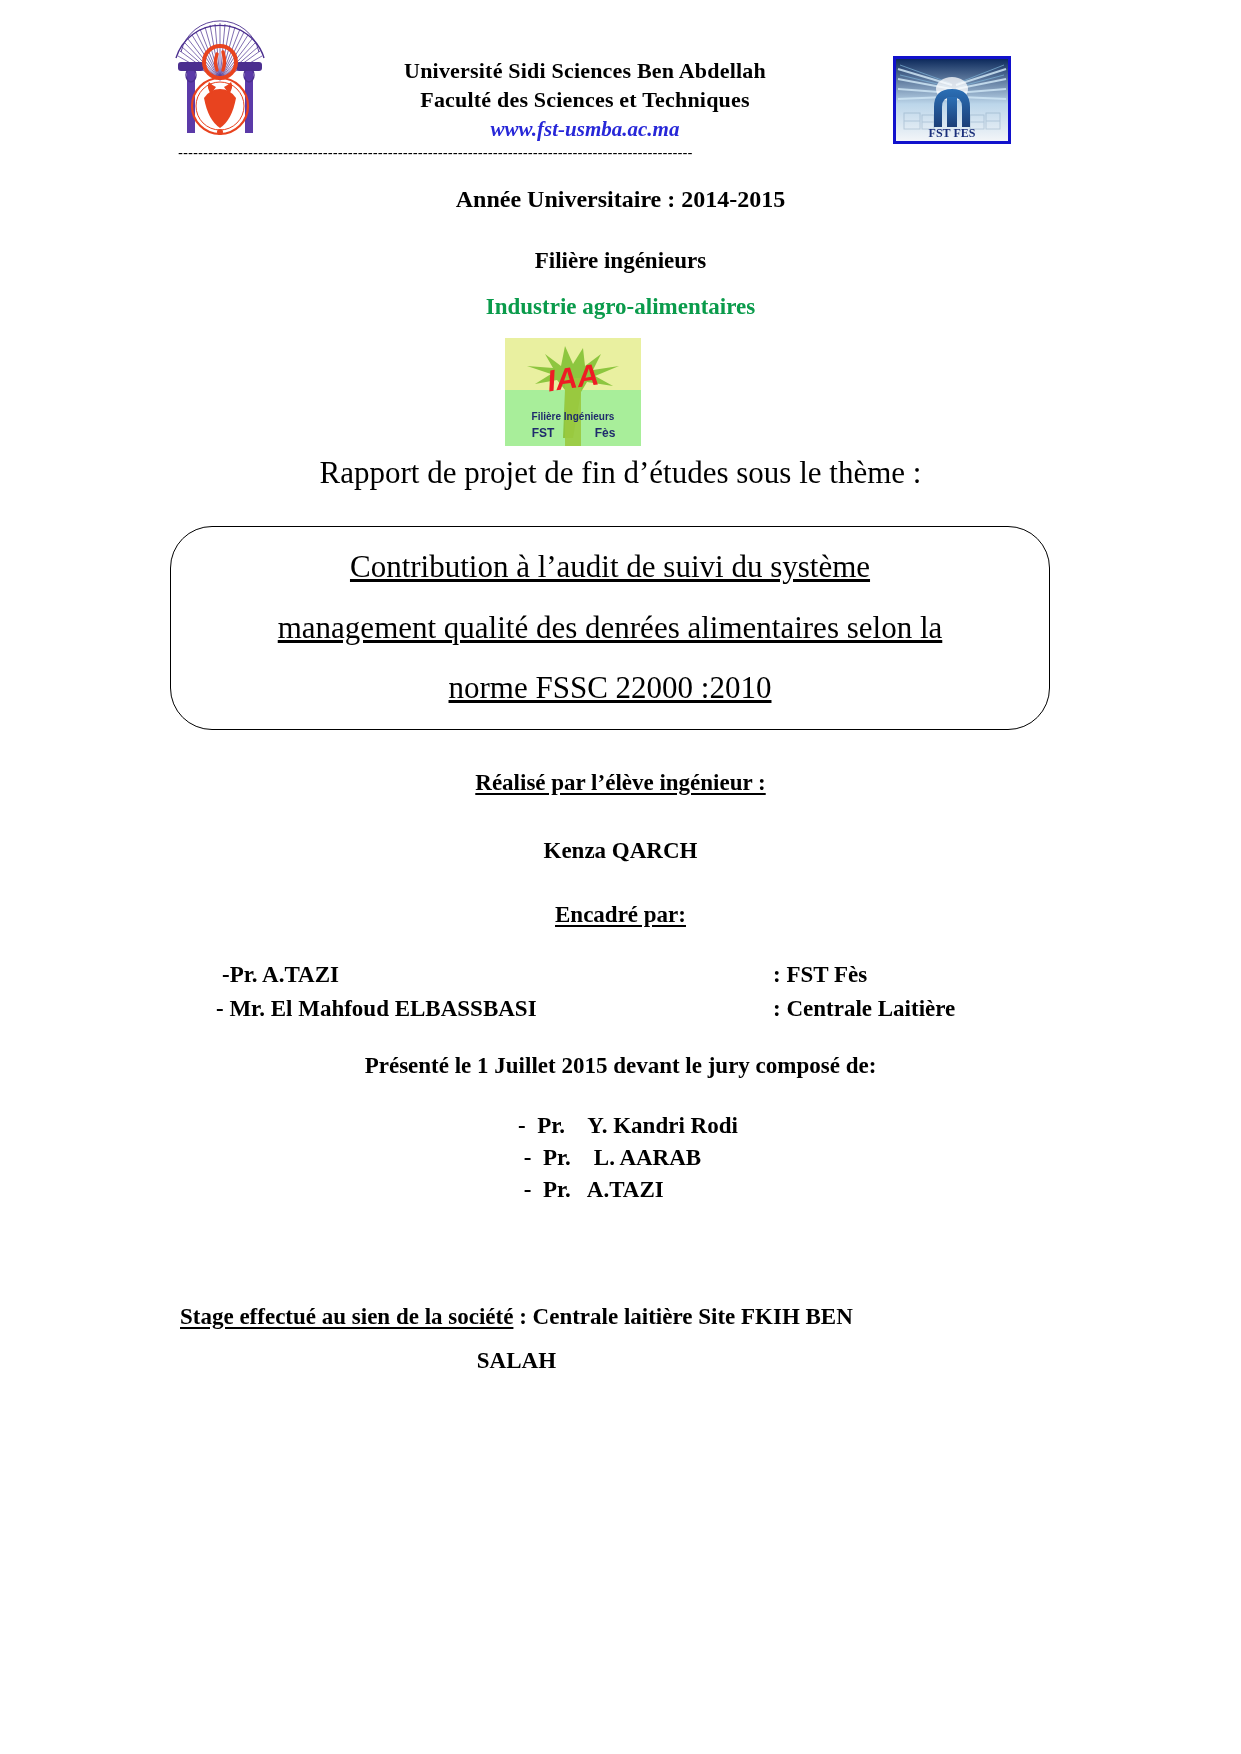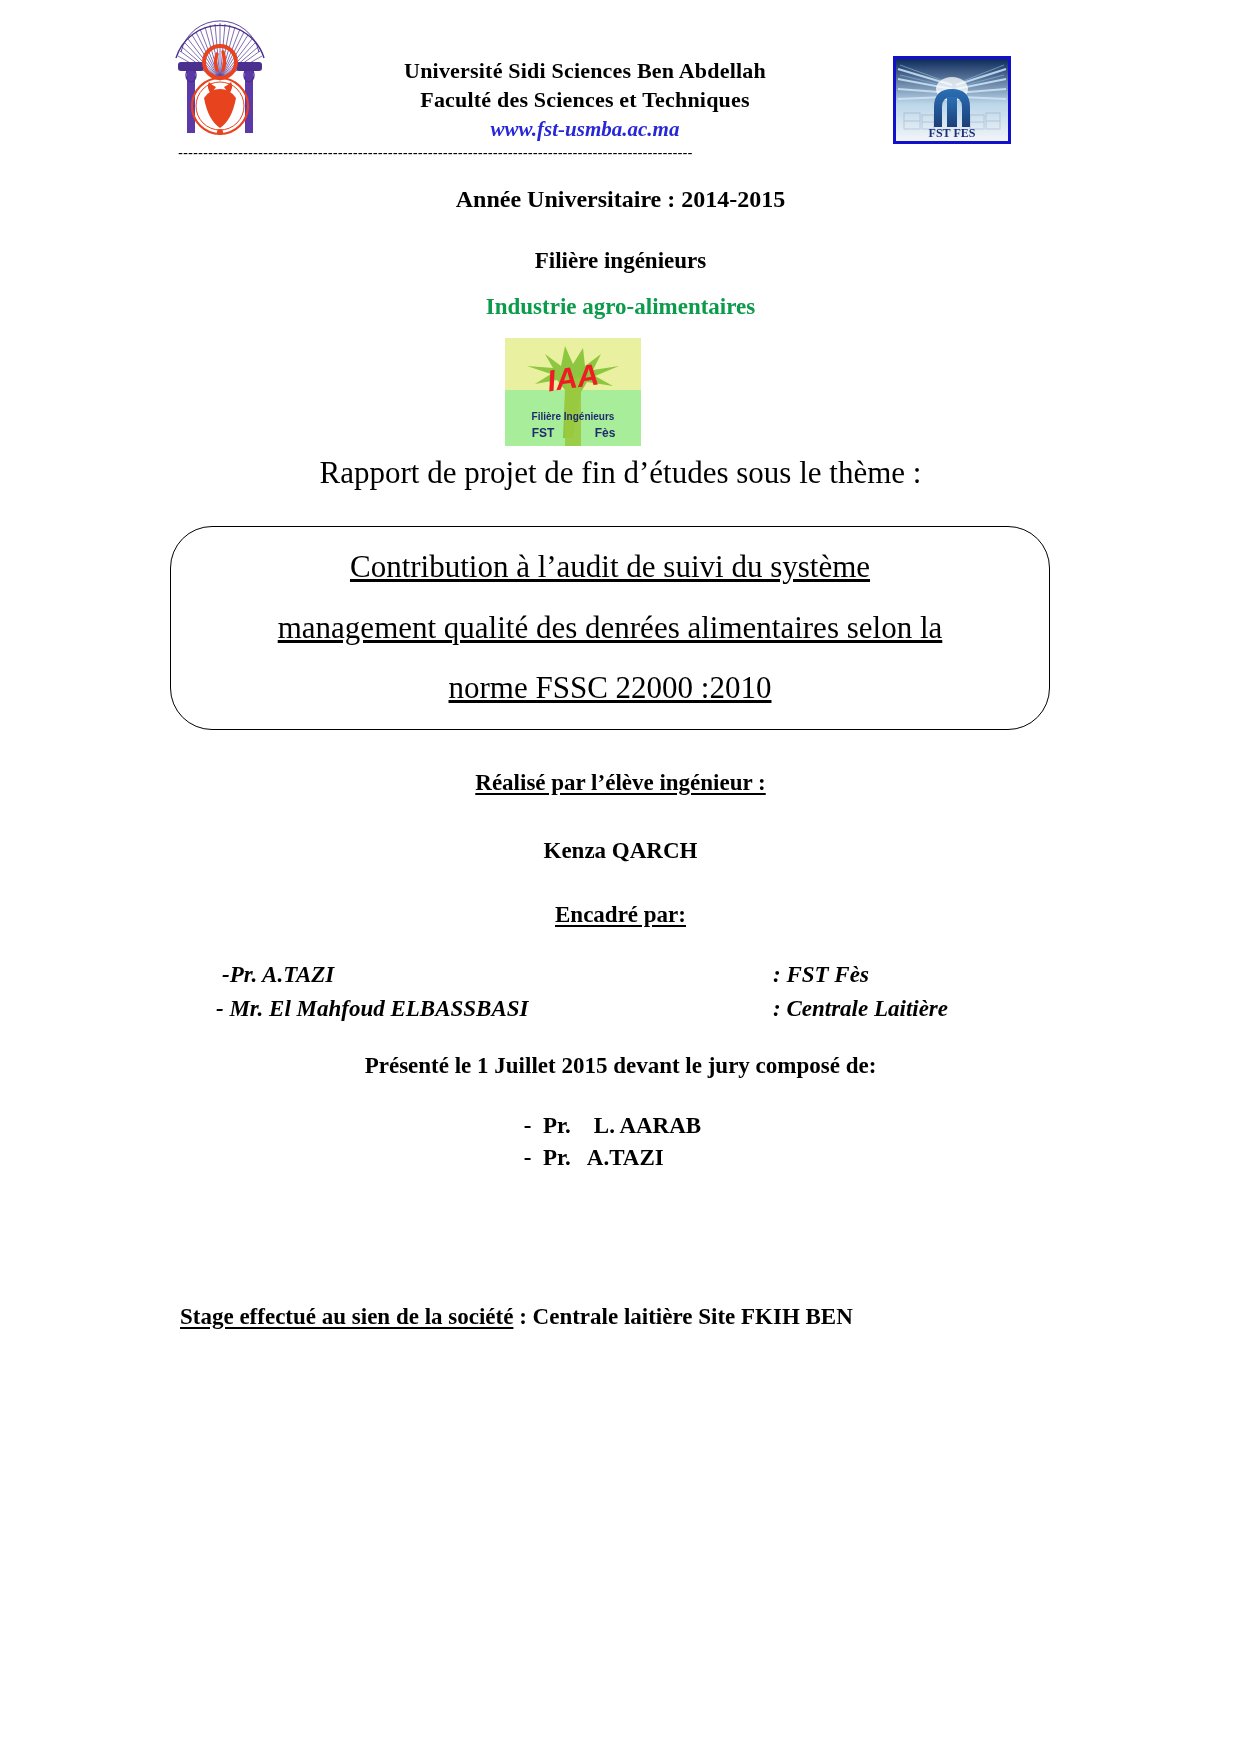--- a/index.html
+++ b/index.html
@@ -170,21 +170,20 @@
   .encadre {
     top: 902px;
     font-size: 23px;
   }
 
   .supervisors {
     position: absolute;
     left: 0;
     top: 962px;
     width: 1119px;
-    font-style: italic;
   }
   .sup-row {
     position: relative;
     height: 34px;
     font-size: 23px;
     font-weight: bold;
   }
   .sup-name {
     position: absolute;
     left: 222px;
@@ -377,21 +376,23 @@
     </div>
     <div class="sup-row">
       <span class="sup-name indent">- Mr. El Mahfoud ELBASSBASI</span>
       <span class="sup-aff">: Centrale Laitière</span>
     </div>
   </div>
 
   <div class="center-line presente b-bold">Présenté le 1 Juillet  2015 devant le jury composé de:</div>
 
   <div class="jury">
+    <div class="jury-row">-  Pr.    Y. Kandri Rodi</div>
     <div class="jury-row"> -  Pr.    L. AARAB</div>
     <div class="jury-row"> -  Pr.   A.TAZI</div>
   </div>
 
   <div class="center-line stage b-bold">
     <span class="stage-underline">Stage effectué au sien de la société</span><span> : Centrale laitière Site FKIH BEN</span>
+    <div>SALAH</div>
   </div>
 
 </div>
 
 </body></html>

